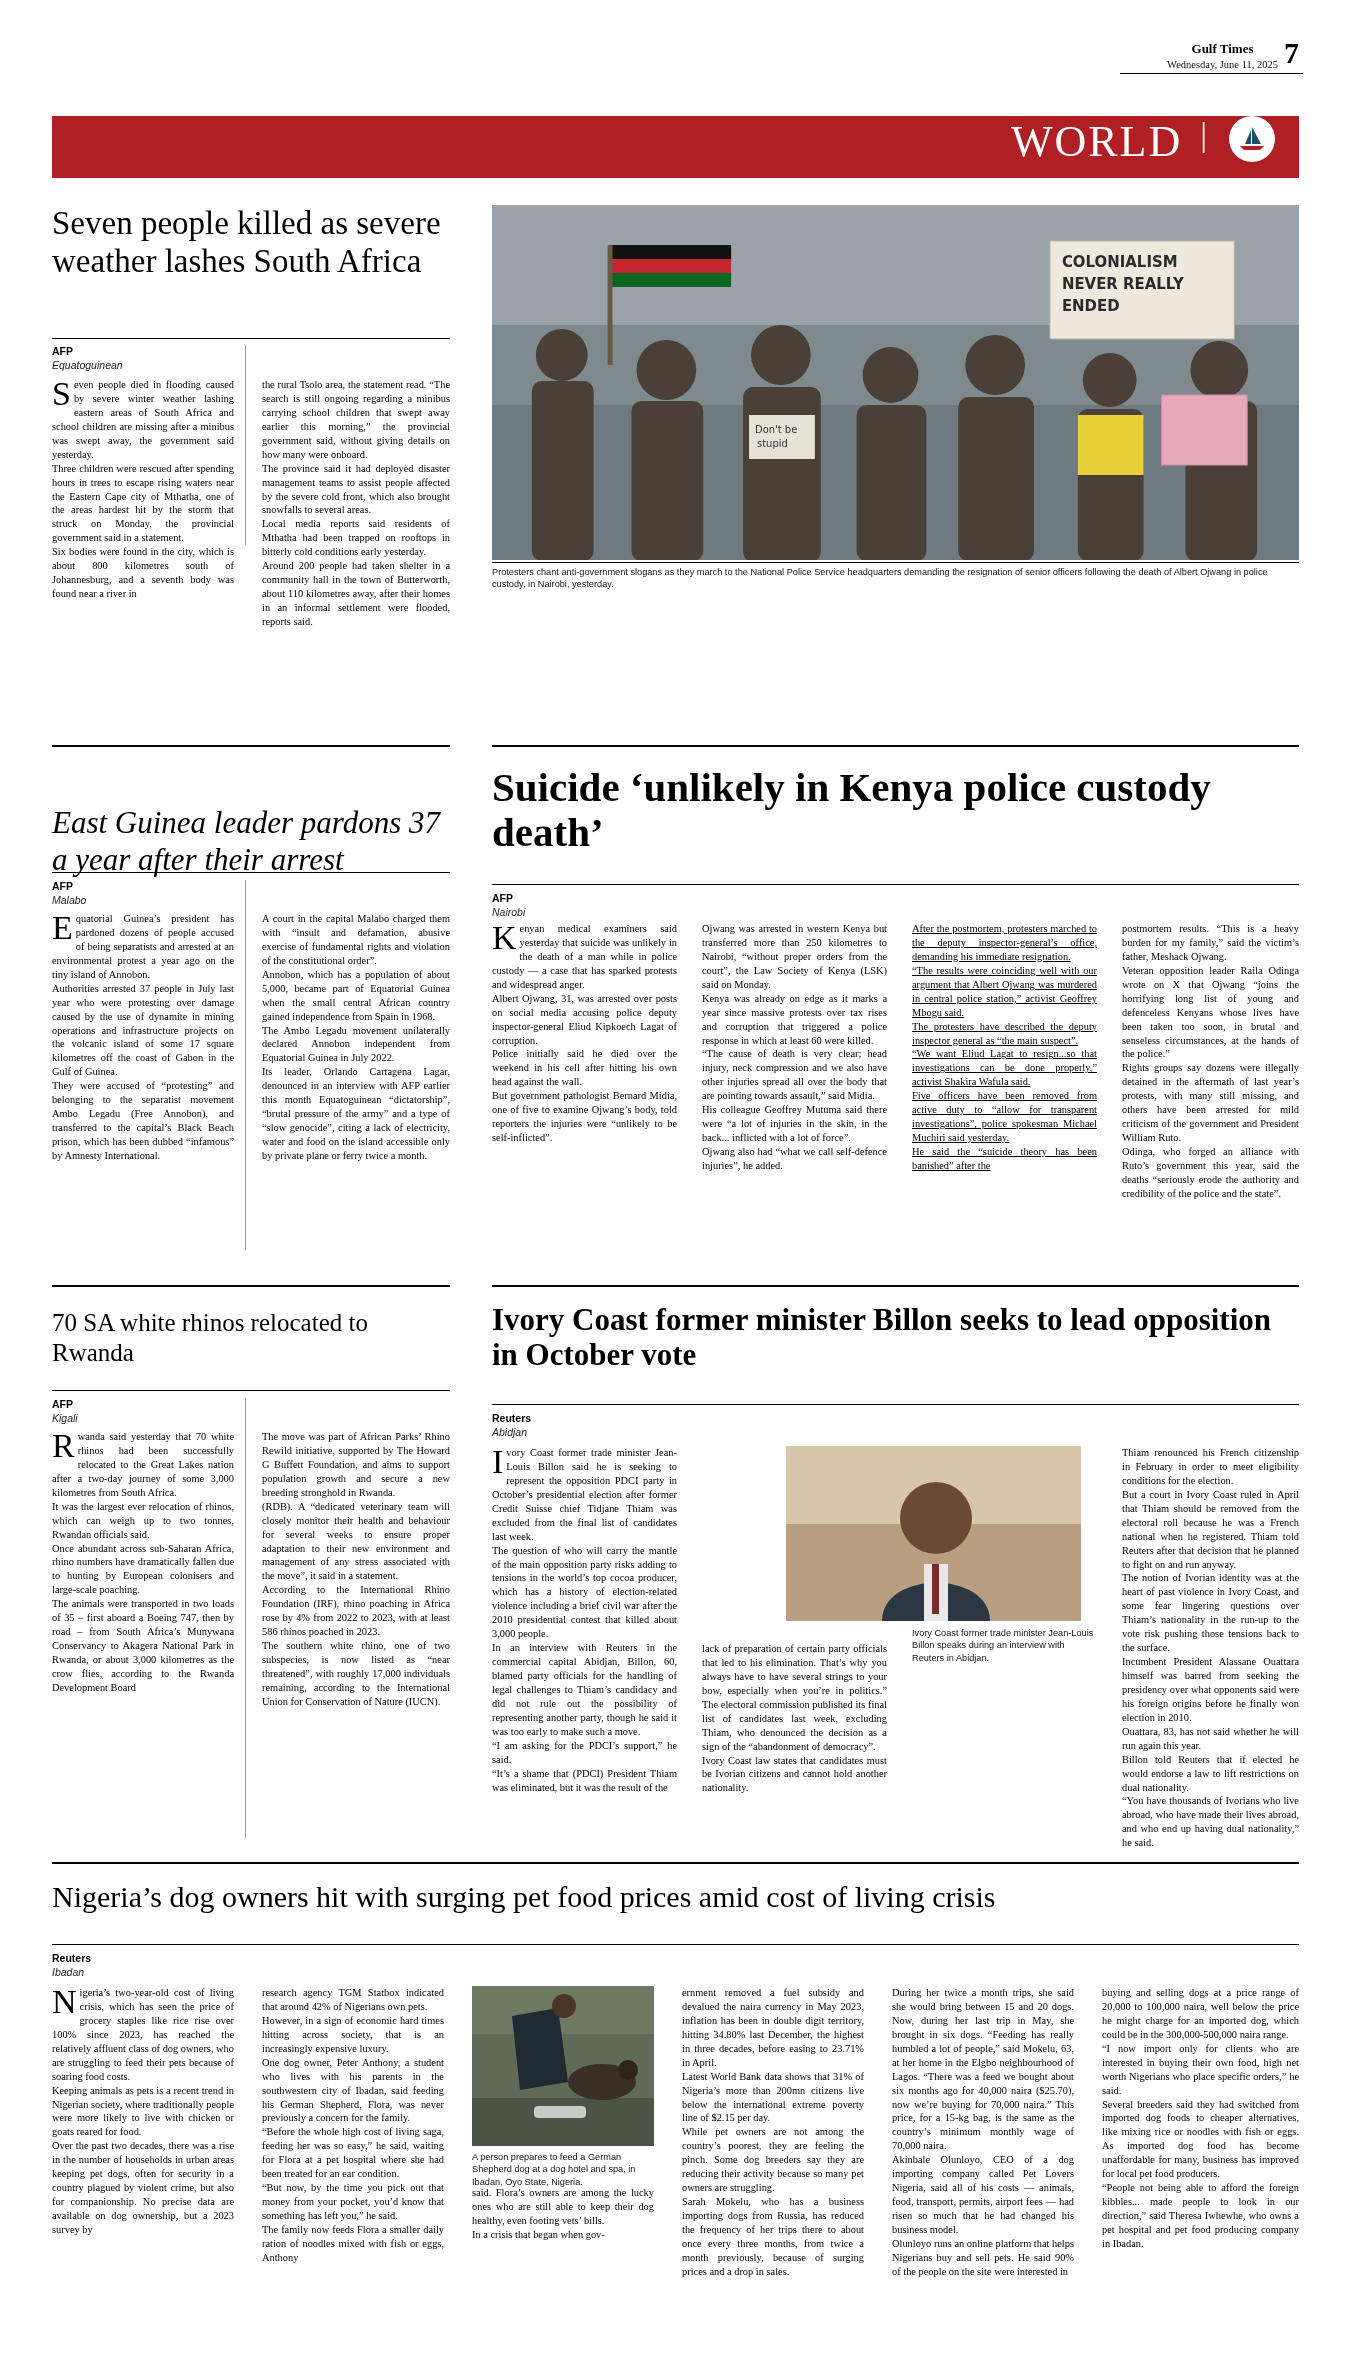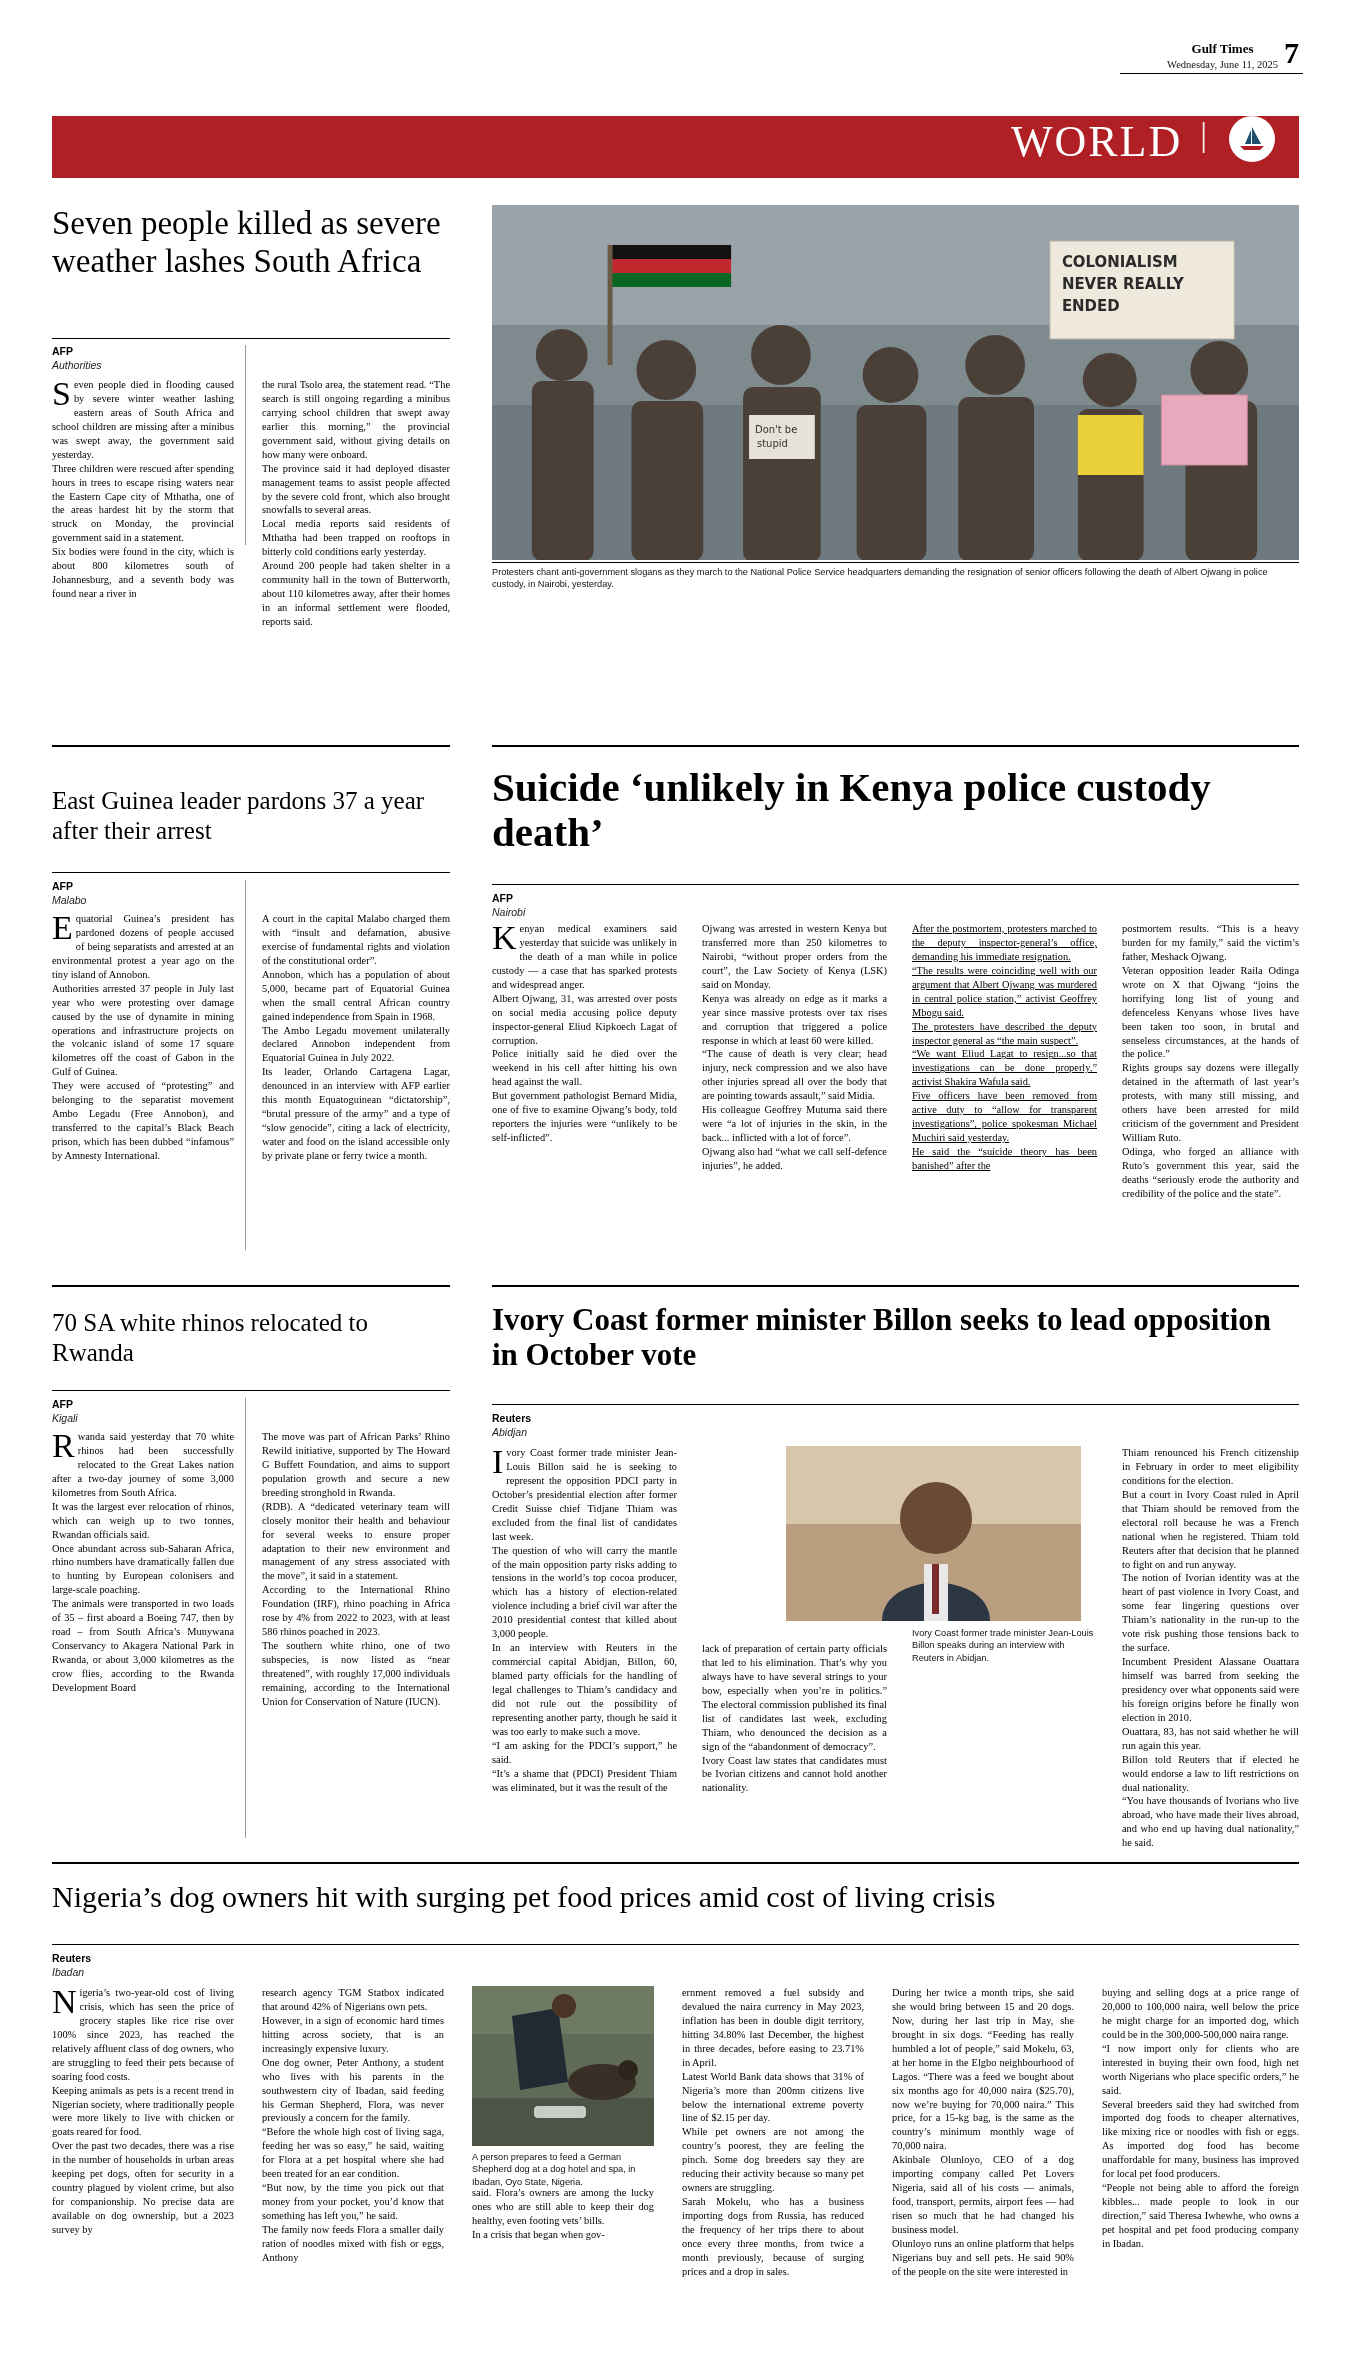--- a/index.html
+++ b/index.html
@@ -155,22 +155,22 @@
   .photo-main svg { display: block; width: 100%; height: 100%; }
   .photo-main-cap {
     position: absolute;
     top: 566px; left: 492px; right: 52px;
   }
   .cap-rule-top { position: absolute; top: 562px; left: 492px; right: 52px; }
 
   
   .s2-rule { position: absolute; top: 745px; left: 52px; width: 398px; }
   .s2-head {
-    position: absolute; top: 786px; left: 52px; width: 400px;
-    font-size: 25px; line-height: 1.2;
+    position: absolute; top: 804px; left: 52px; width: 400px;
+    font-size: 31px; line-height: 1.2; font-style: italic;
   }
   .s2-byline { position: absolute; top: 880px; left: 52px; width: 120px; }
   .s2-rule2 { position: absolute; top: 872px; left: 52px; width: 398px; }
   .s2-c1 { position: absolute; top: 912px; left: 52px; width: 182px; }
   .s2-c2 { position: absolute; top: 912px; left: 262px; width: 188px; }
   .s2-divider { position: absolute; top: 880px; left: 245px; height: 370px; }
 
   
   .s3-rule { position: absolute; top: 745px; left: 492px; right: 52px; }
   .s3-head {
@@ -260,21 +260,21 @@
         <path d="M17 5 L17 22 L26 22 Z" fill="#1d4e6b"></path>
         <path d="M16 8 L10 22 L16 22 Z" fill="#1d4e6b"></path>
       </svg>
     </div>
   </div>
 
   <h1 class="hl-serif s1-head">Seven people killed as severe weather lashes South Africa</h1>
   <div class="rule-h s1-rule"></div>
   <div class="byline s1-byline">
     <b>AFP</b><br>
-    <span class="loc">Authorities</span>
+    <span class="loc">Equatoguinean</span>
   </div>
   <div class="rule-v s1-divider"></div>
   <div class="col-text s1-c1">
     <p class="dropcap">Seven people died in flooding caused by severe winter weather lashing eastern areas of South Africa and school children are missing after a minibus was swept away, the government said yesterday.</p>
     <p>Three children were rescued after spending hours in trees to escape rising waters near the Eastern Cape city of Mthatha, one of the areas hardest hit by the storm that struck on Monday, the provincial government said in a statement.</p>
     <p>Six bodies were found in the city, which is about 800 kilometres south of Johannesburg, and a seventh body was found near a river in</p>
   </div>
   <div class="col-text s1-c2">
     <p>the rural Tsolo area, the statement read. “The search is still ongoing regarding a minibus carrying school children that swept away earlier this morning,” the provincial government said, without giving details on how many were onboard.</p>
     <p>The province said it had deployed disaster management teams to assist people affected by the severe cold front, which also brought snowfalls to several areas.</p>

